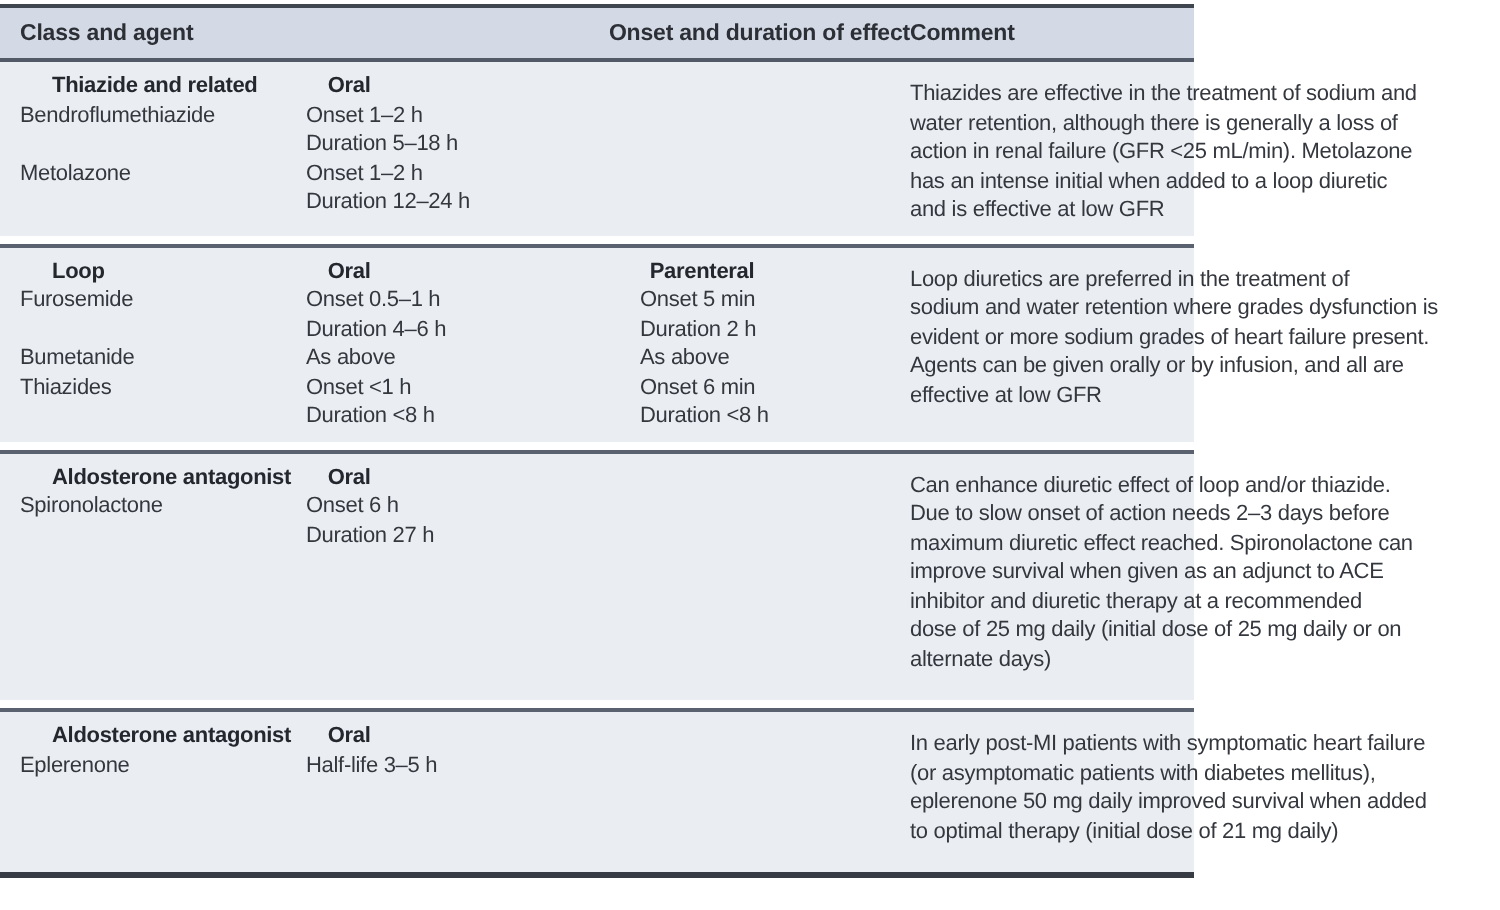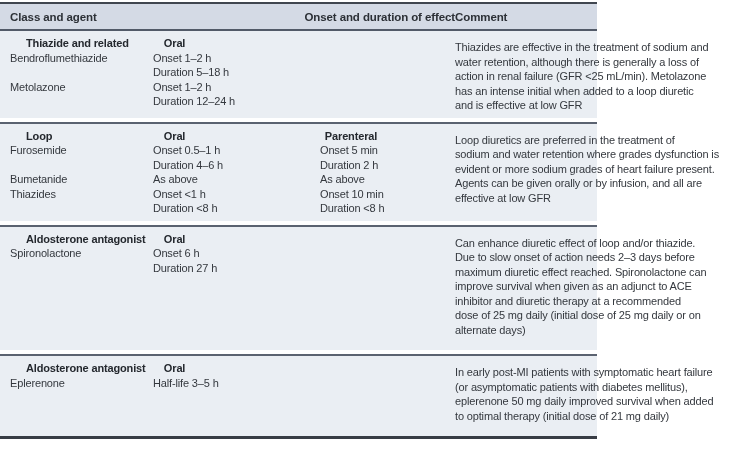--- a/index.html
+++ b/index.html
@@ -107,21 +107,21 @@
         <div class="c-par">Duration 2 h</div>
       </div>
       <div class="sec-row">
         <div class="c-agent">Bumetanide</div>
         <div class="c-oral">As above</div>
         <div class="c-par">As above</div>
       </div>
       <div class="sec-row">
         <div class="c-agent">Thiazides</div>
         <div class="c-oral">Onset &lt;1 h</div>
-        <div class="c-par">Onset 10 min</div>
+        <div class="c-par">Onset 6 min</div>
       </div>
       <div class="sec-row">
         <div class="c-agent"></div>
         <div class="c-oral">Duration &lt;8 h</div>
         <div class="c-par">Duration &lt;8 h</div>
       </div>
     </div>
     <div class="c-comment">
       <div class="cl">Loop diuretics are preferred in the treatment of</div>
       <div class="cl">sodium and water retention where grades dysfunction is</div>

